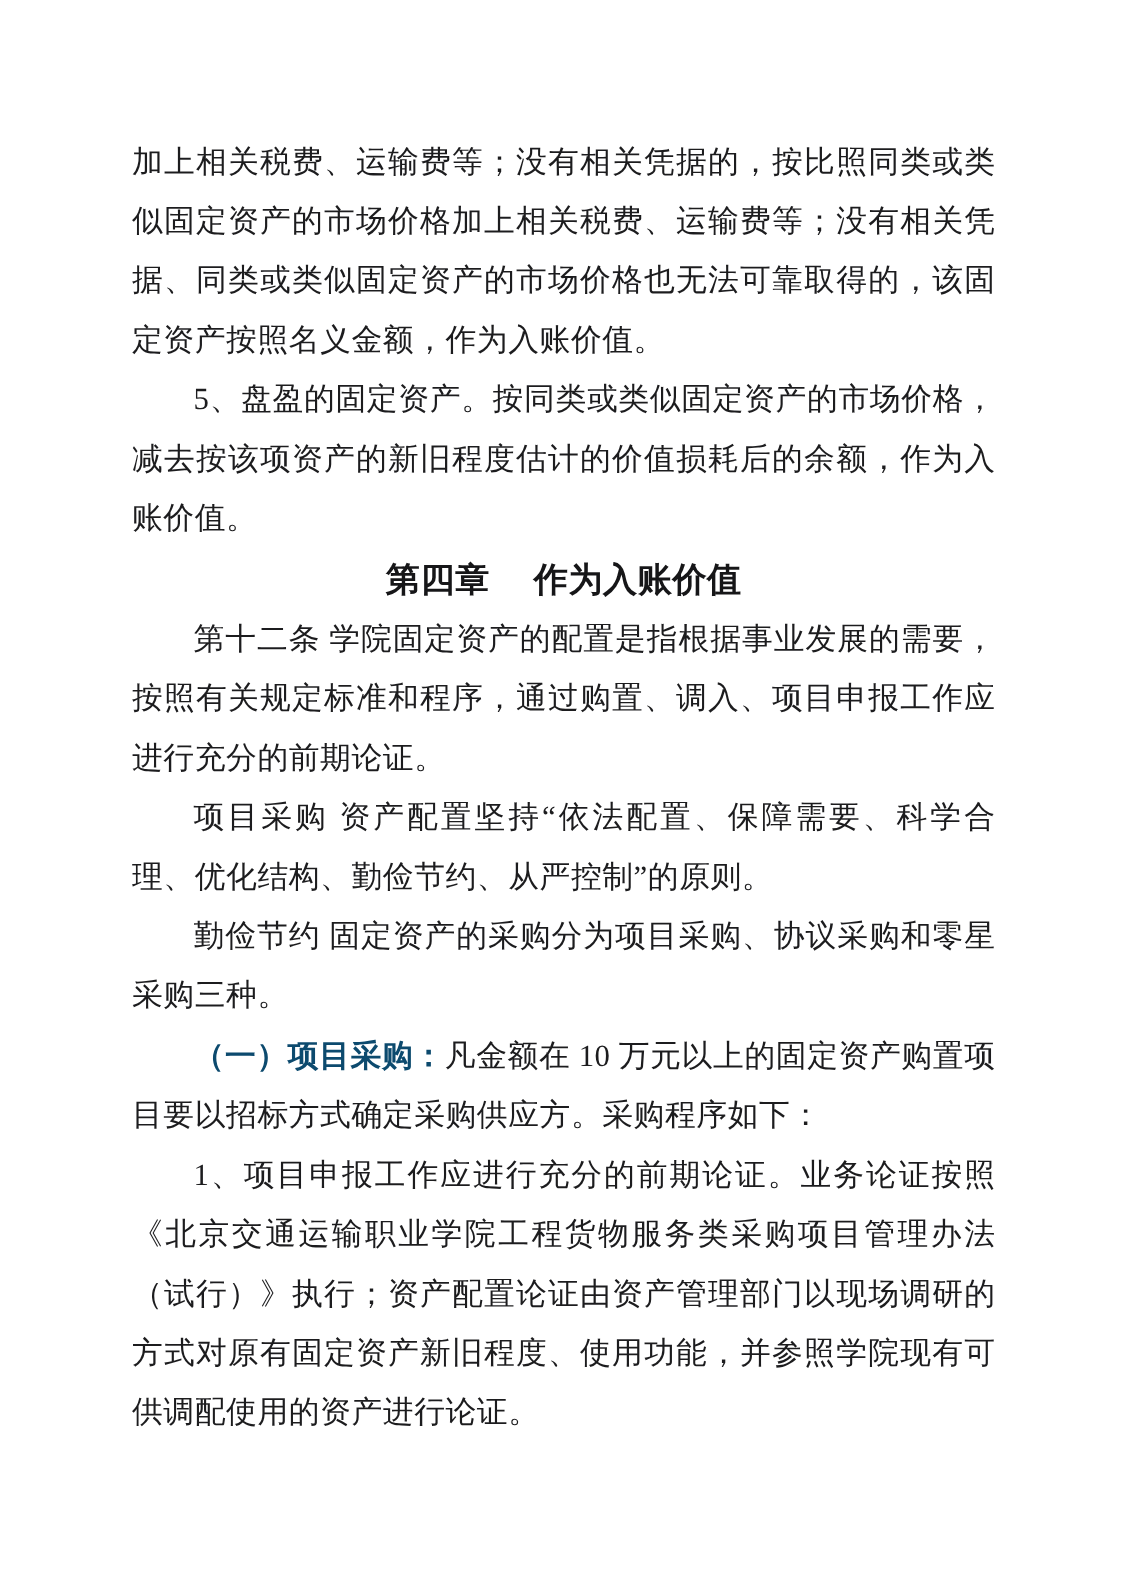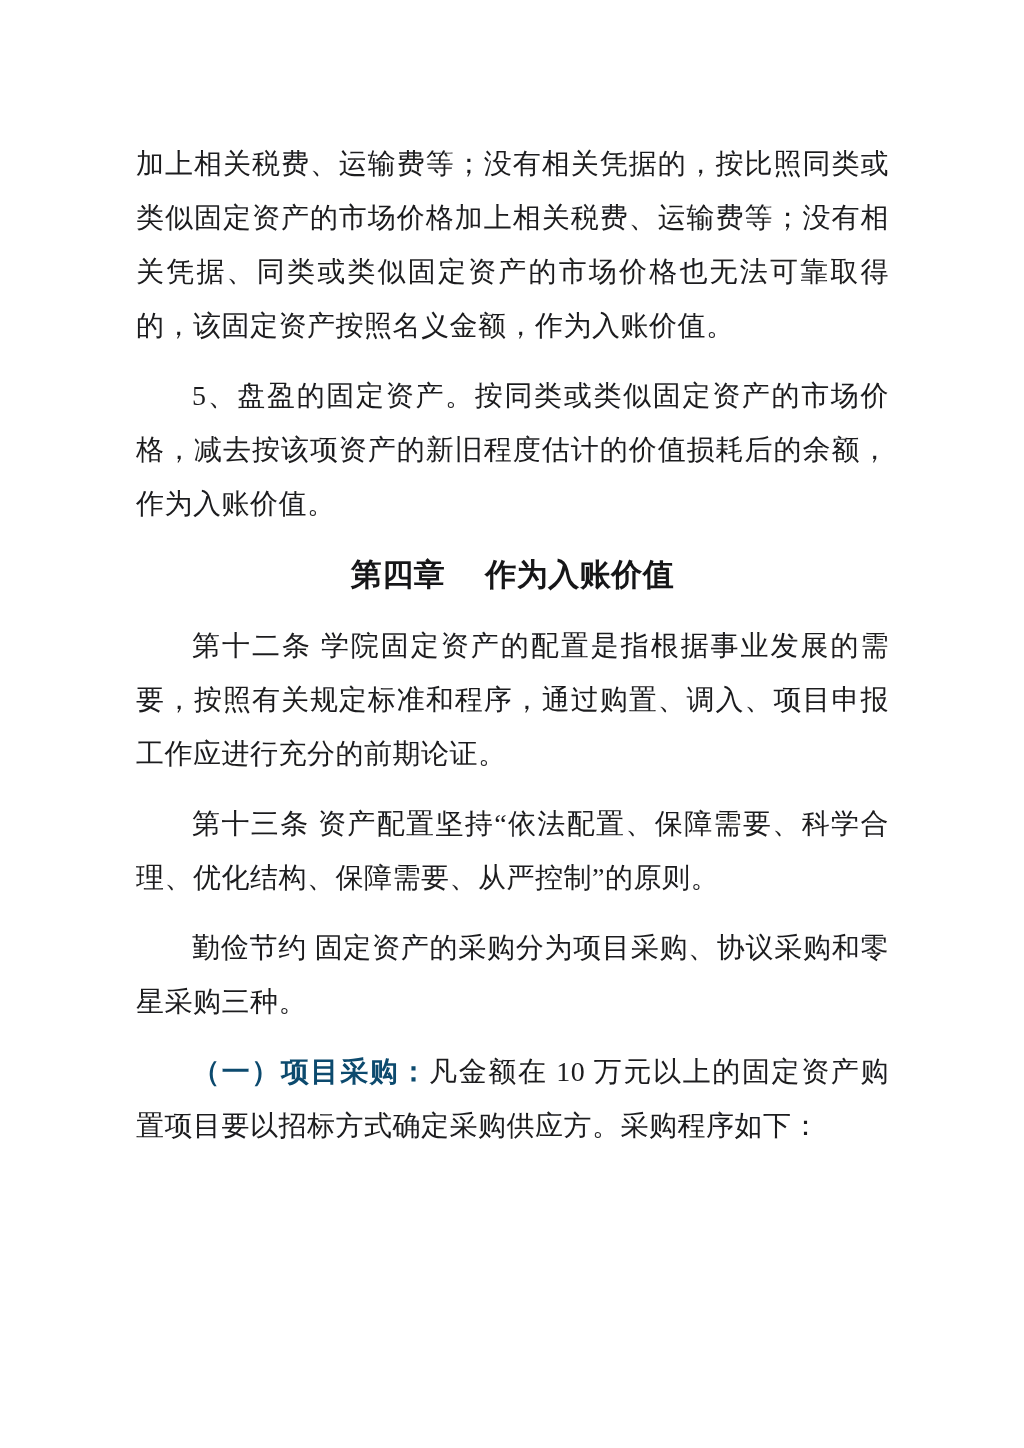--- a/index.html
+++ b/index.html
@@ -16,21 +16,21 @@
     background: #ffffff;
     padding: 121px 119px 0 120px;
     font-family: "Liberation Serif", "DejaVu Serif", serif;
     font-size: 28px;
     line-height: 54px;
     color: #1c1c1e;
     letter-spacing: 0.5px;
     overflow: hidden;
   }
   .par {
-    margin: 16px;
+    margin: 0;
     text-align: justify;
     text-align-last: left;
     text-indent: 2em;
     word-break: break-all;
   }
   .par.no-indent {
     text-indent: 0;
   }
   .chapter-heading {
     margin: 0;
@@ -59,22 +59,23 @@
   <p class="par no-indent">加上相关税费、运输费等；没有相关凭据的，按比照同类或类似固定资产的市场价格加上相关税费、运输费等；没有相关凭据、同类或类似固定资产的市场价格也无法可靠取得的，该固定资产按照名义金额，作为入账价值。</p>
 
   <p class="par">5、盘盈的固定资产。按同类或类似固定资产的市场价格，减去按该项资产的新旧程度估计的价值损耗后的余额，作为入账价值。</p>
 
   <h2 class="chapter-heading">
     <span class="chapter-number">第四章</span><span class="chapter-title">作为入账价值</span>
   </h2>
 
   <p class="par">第十二条 学院固定资产的配置是指根据事业发展的需要，按照有关规定标准和程序，通过购置、调入、项目申报工作应进行充分的前期论证。</p>
 
-  <p class="par">第十三条 资产配置坚持“依法配置、保障需要、科学合理、优化结构、保障需要、从严控制”的原则。</p>
+  <p class="par">项目采购 资产配置坚持“依法配置、保障需要、科学合理、优化结构、勤俭节约、从严控制”的原则。</p>
 
   <p class="par">勤俭节约 固定资产的采购分为项目采购、协议采购和零星采购三种。</p>
 
   <p class="par">
     <span class="lead-bold">（一）项目采购：</span><span>凡金额在 10 万元以上的固定资产购置项目要以招标方式确定采购供应方。采购程序如下：</span>
   </p>
 
+  <p class="par">1、项目申报工作应进行充分的前期论证。业务论证按照《北京交通运输职业学院工程货物服务类采购项目管理办法（试行）》执行；资产配置论证由资产管理部门以现场调研的方式对原有固定资产新旧程度、使用功能，并参照学院现有可供调配使用的资产进行论证。</p>
 
 </div>
 
 </body></html>

